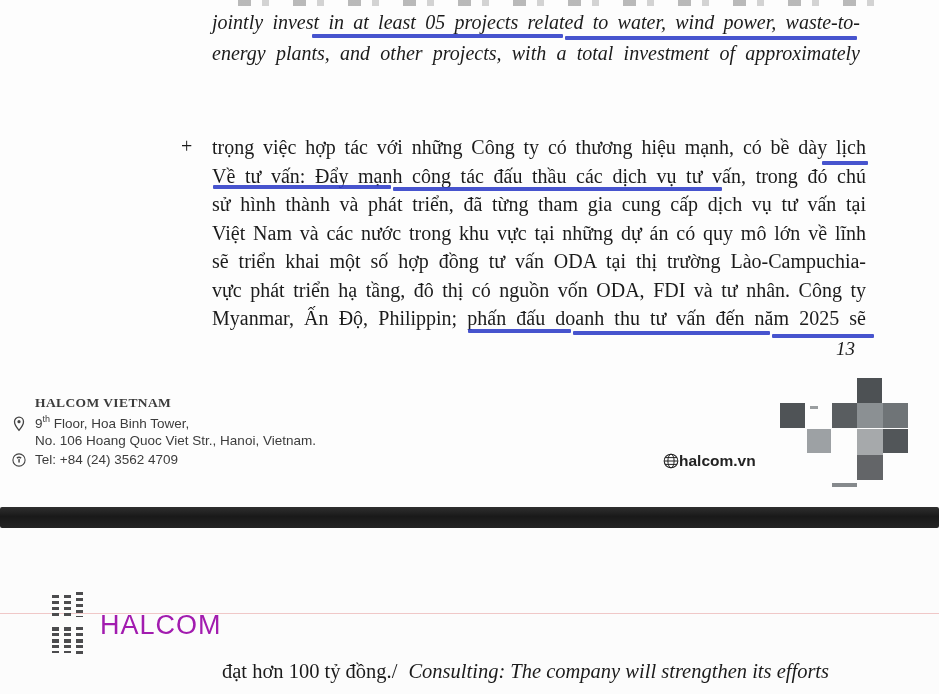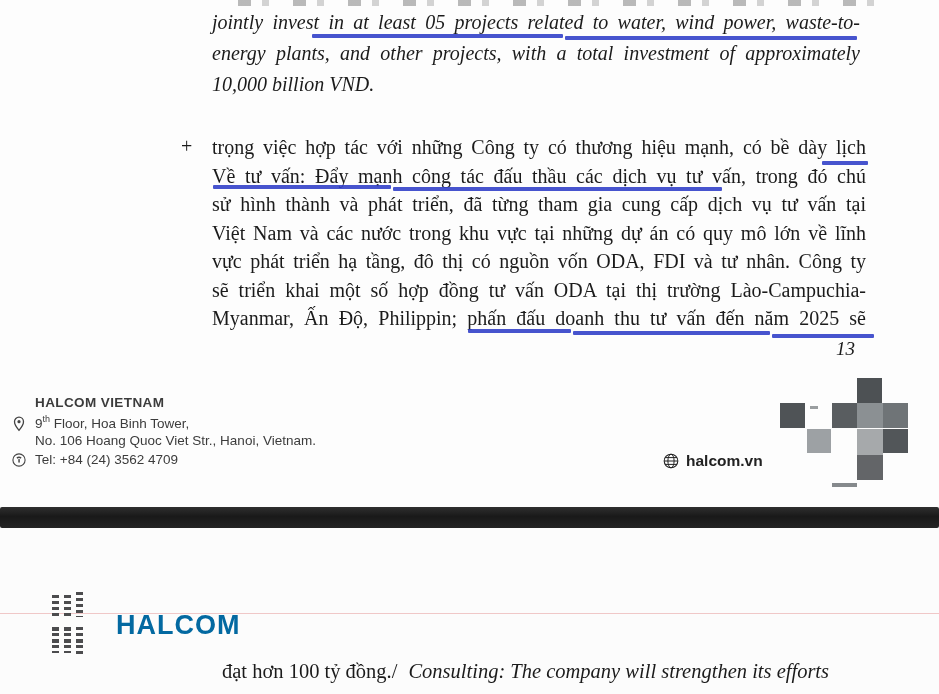--- a/index.html
+++ b/index.html
@@ -29,75 +29,74 @@
   #cutoff-strip{
     left:238px;top:0;width:652px;height:6px;opacity:.5;filter:blur(.5px);
     background:repeating-linear-gradient(to right,
       rgba(45,45,45,.65) 0 13px, rgba(0,0,0,0) 13px 24px,
       rgba(45,45,45,.4) 24px 31px, rgba(0,0,0,0) 31px 55px);
   }
   
   #page-number{left:836px;top:338px;font-size:19px;font-style:italic;}
   
   .footer-text{font-family:"Liberation Sans",sans-serif;color:#3c3c3c;font-size:13.5px;white-space:nowrap;}
-  #footer-company{left:35px;top:395px;font-weight:bold;letter-spacing:.4px;}
+  #footer-company{left:35px;top:395px;font-weight:bold;letter-spacing:.4px;font-family:Liberation Serif, serif;}
   #footer-line1{left:35px;top:414px;}
   #footer-line2{left:35px;top:433px;}
   #footer-tel{left:35px;top:452px;}
   #pin-icon{left:13px;top:416px;}
   #phone-icon{left:12px;top:453px;}
-  #website{left:663px;top:452px;display:flex;align-items:center;gap:7px;}
+  #website{left:663px;top:452px;display:flex;align-items:center;}
   #website .site-label{font-family:"Liberation Sans",sans-serif;font-weight:600;font-size:15.5px;color:#222;}
   sup{font-size:9px;}
   
   #pixel-logo{left:0;top:0;}
   .pixel-cell{position:absolute;}
   
   #separator-bar{
     left:0;top:507px;width:939px;height:21px;
     background:linear-gradient(to bottom,#2f2f2f,#191919 45%,#242424);
     border-radius:2px;
   }
   
   #page2-bg{left:0;top:528px;width:939px;height:166px;background:#fcfcfc;}
   #scan-line{left:0;top:612.5px;width:939px;height:1.6px;background:rgba(226,137,137,.45);}
   #brand-lockup{left:52px;top:592px;}
   .bar{position:absolute;width:7px;
     background:repeating-linear-gradient(to bottom,#4c4c4e 0 3.5px, rgba(0,0,0,0) 3.5px 6px);}
   #brand-word{
     position:absolute;left:100px;top:610px;
-    font-family:"Liberation Sans",sans-serif;font-weight:700;font-size:27px;
-    letter-spacing:1px;color:#0369a1;margin-left:16px;
+    font-family:"Liberation Sans",sans-serif;font-weight:400;font-size:27px;
+    letter-spacing:1px;color:#a21caf;
   }
   
   #p2-line{left:222px;top:660px;white-space:nowrap;font-size:20.5px;text-align:right;}
   #p2-line .vi{font-style:normal;}
   #p2-line .en{font-style:italic;margin-left:11px;}
   svg{display:block;}
 </style>
 </head>
 <body>
 
 <div class="abs" id="cutoff-strip"></div>
 
 <div class="para" id="para-en">
   <div class="line">jointly invest in at least 05 projects related to water, wind power, waste-to-</div>
   <div class="line">energy plants, and other projects, with a total investment of approximately</div>
-  <div class="line lastline">10,000 billion VND.</div>
 </div>
 
 <div class="abs" id="bullet-marker">+</div>
 
 <div class="para" id="para-vi">
   <div class="line">trọng việc hợp tác với những Công ty có thương hiệu mạnh, có bề dày lịch</div>
   <div class="line">Về tư vấn: Đẩy mạnh công tác đấu thầu các dịch vụ tư vấn, trong đó chú</div>
   <div class="line">sử hình thành và phát triển, đã từng tham gia cung cấp dịch vụ tư vấn tại</div>
   <div class="line">Việt Nam và các nước trong khu vực tại những dự án có quy mô lớn về lĩnh</div>
+  <div class="line">sẽ triển khai một số hợp đồng tư vấn ODA tại thị trường Lào-Campuchia-</div>
   <div class="line">vực phát triển hạ tầng, đô thị có nguồn vốn ODA, FDI và tư nhân. Công ty</div>
-  <div class="line">sẽ triển khai một số hợp đồng tư vấn ODA tại thị trường Lào-Campuchia-</div>
   <div class="line">Myanmar, Ấn Độ, Philippin; phấn đấu doanh thu tư vấn đến năm 2025 sẽ</div>
 </div>
 
 <div class="abs" id="page-number">13</div>
 
 <div class="abs footer-text" id="footer-company">HALCOM VIETNAM</div>
 
 <span class="abs" id="pin-icon">
   <svg width="12" height="16" viewBox="0 0 12 16">
     <path d="M6 1.2a4.5 4.5 0 0 1 4.5 4.5C10.5 9 6 14.3 6 14.3S1.5 9 1.5 5.7A4.5 4.5 0 0 1 6 1.2z" fill="none" stroke="#444" stroke-width="1.3"></path>

